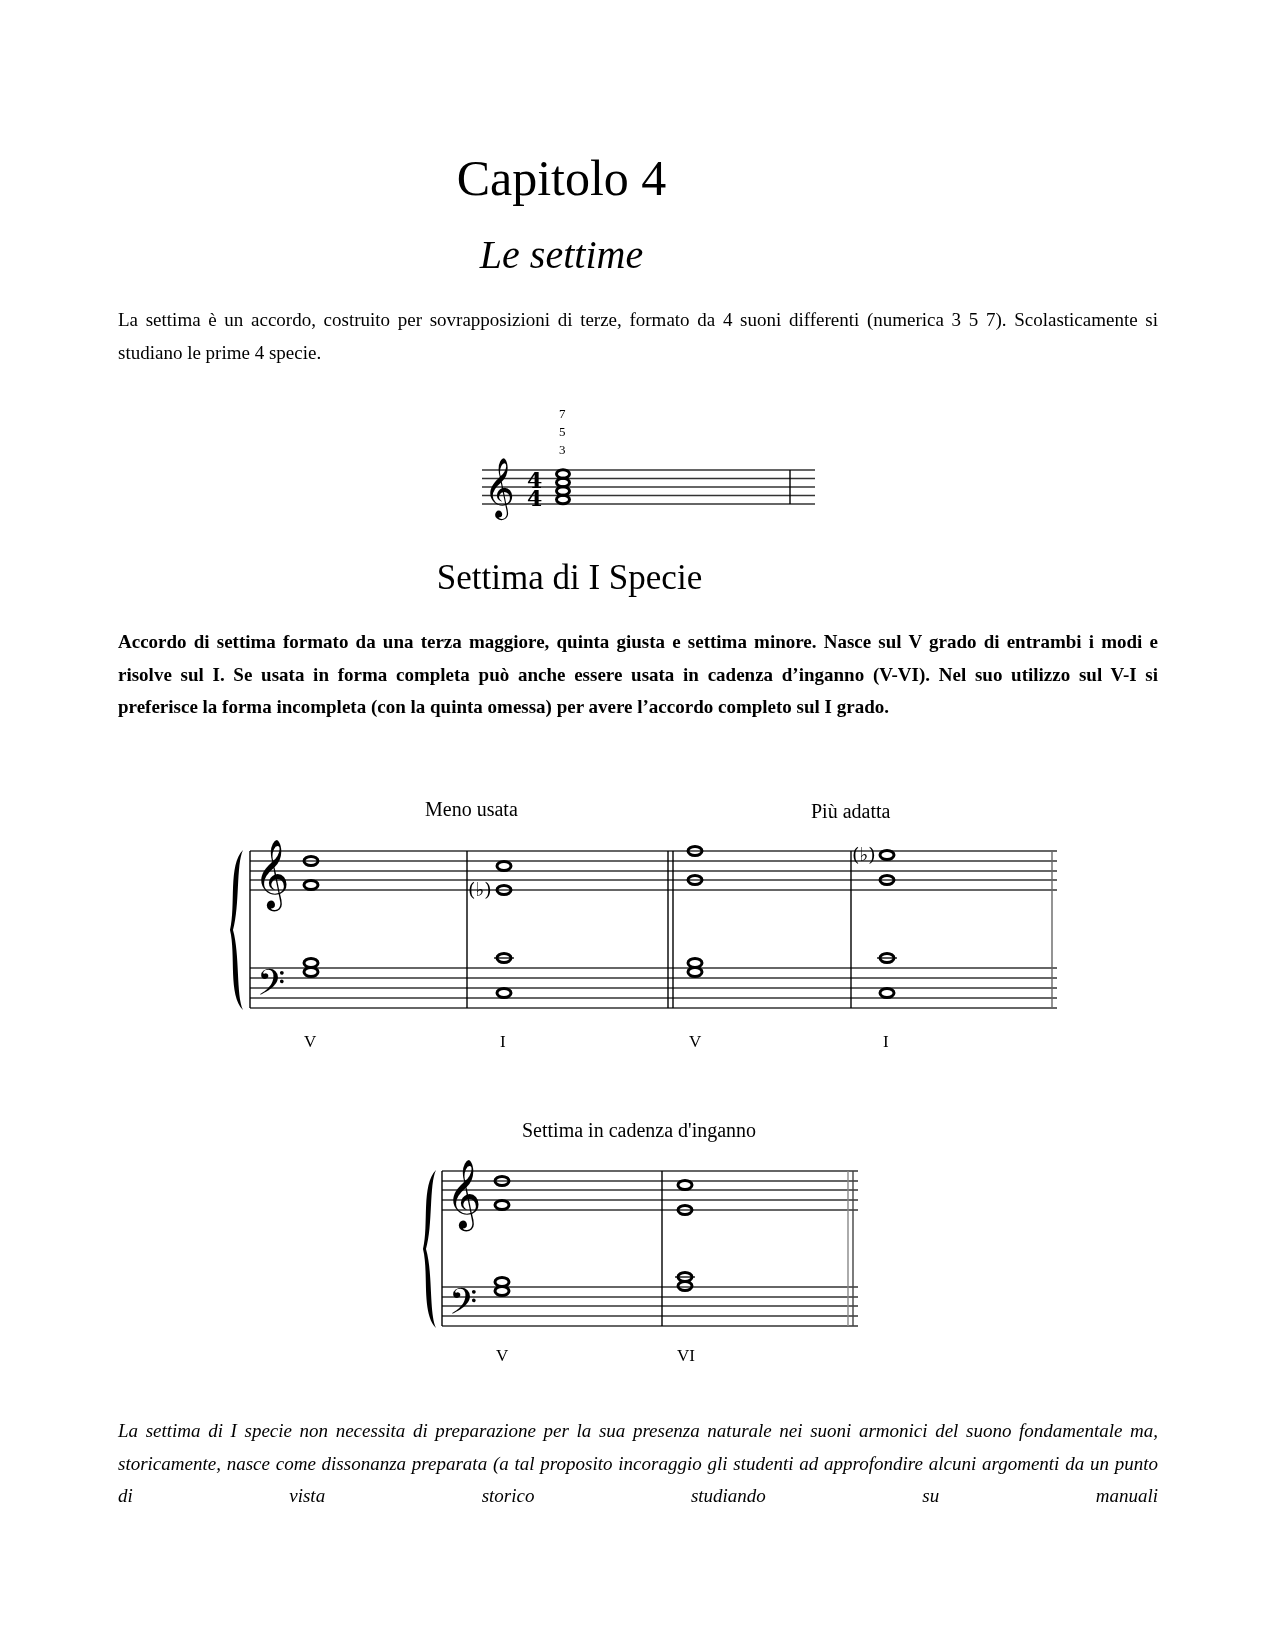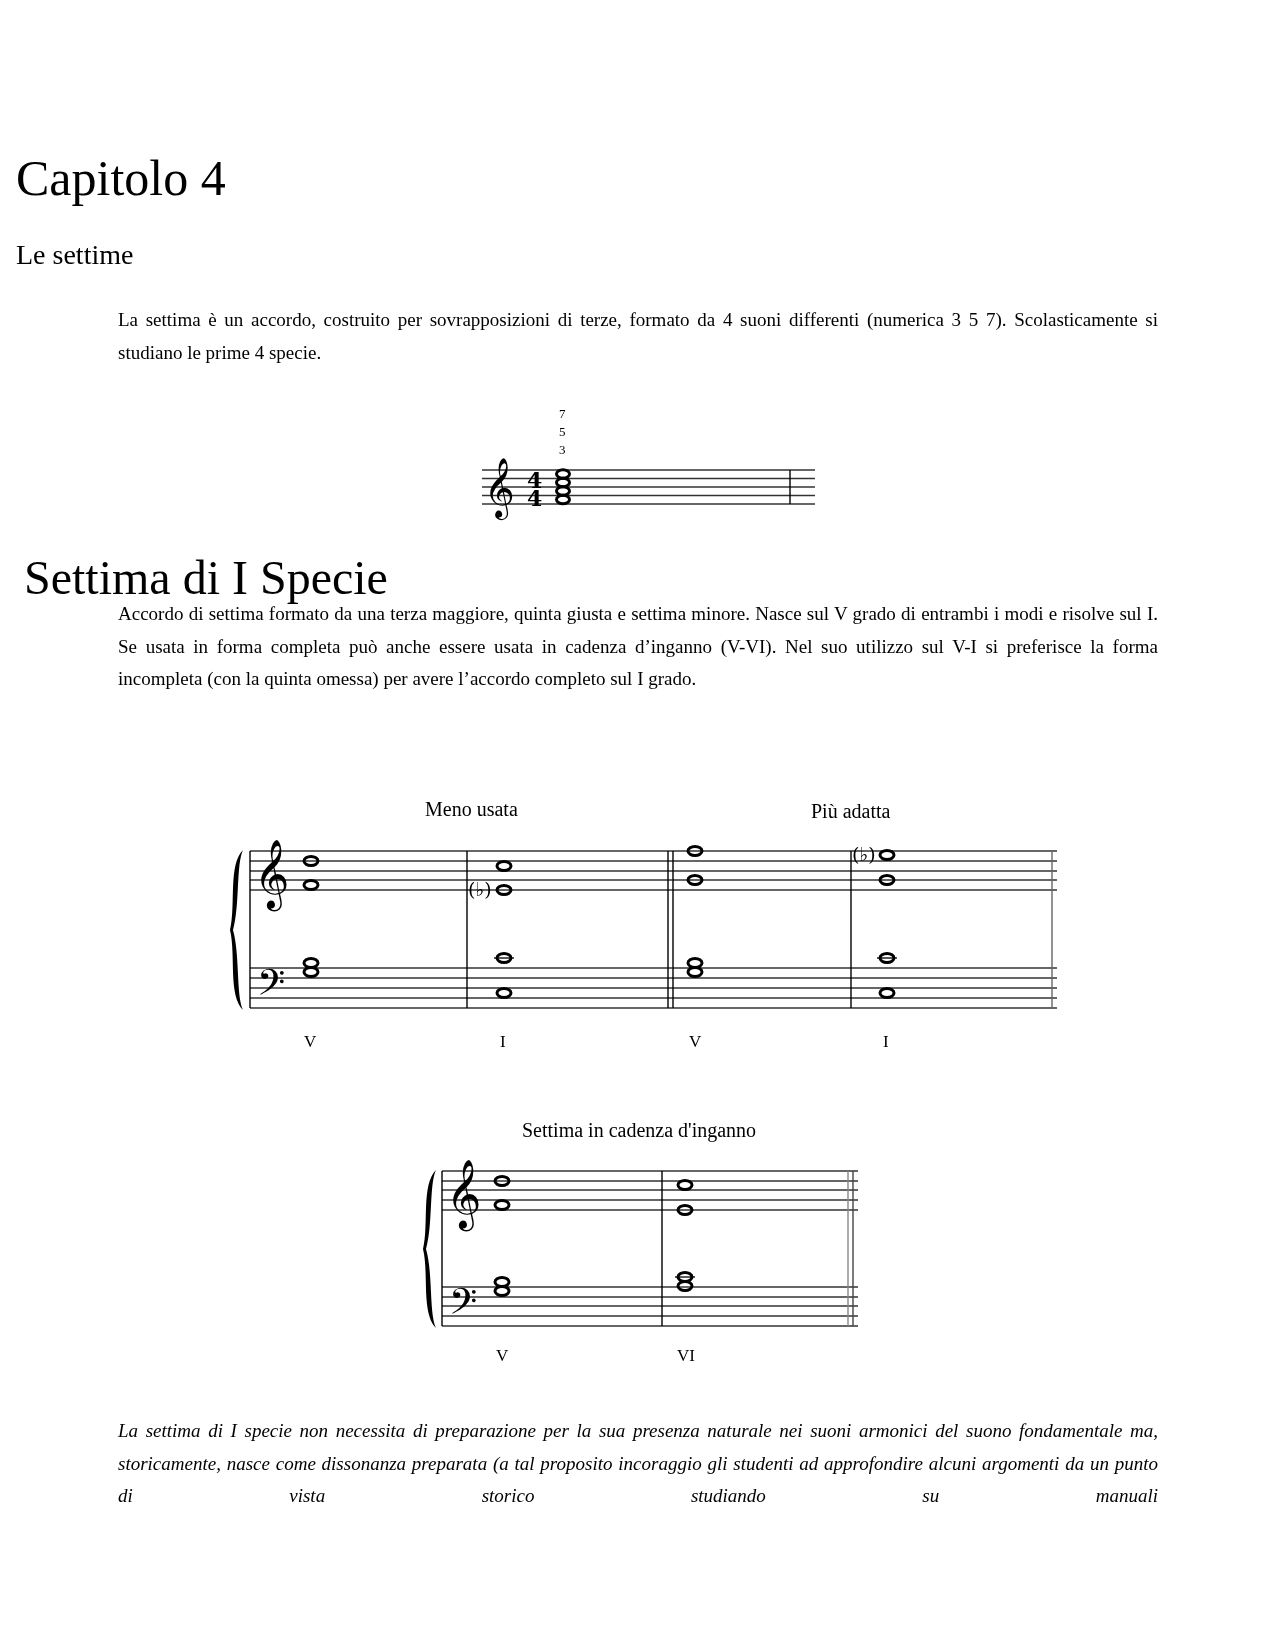--- a/index.html
+++ b/index.html
@@ -1,26 +1,26 @@
 <!DOCTYPE html>
 <html><head>
 <meta charset="utf-8">
 <style>
   html, body { margin: 0; padding: 0; background: #ffffff; }
   body { width: 1275px; height: 1650px; position: relative; overflow: hidden;
          font-family: "Liberation Serif", "DejaVu Serif", serif; color: #000; }
   .abs { position: absolute; }
-  .title { left: 16px; width: 1115px; }
+  .title { left: 4px; width: 1115px; text-align: center; }
   #chapter-title { top: 148px; font-size: 50px; line-height: 60px; }
-  #section-title { top: 233px; font-size: 28px; line-height: 44px; }
-  #species-title { top: 556px; font-size: 48px; line-height: 44px; padding-left: 8px; }
+  #section-title { top: 233px; font-size: 40px; line-height: 44px; font-style: italic; }
+  #species-title { top: 556px; font-size: 35px; line-height: 44px; padding-left: 8px; }
   .para { left: 118px; width: 1040px; font-size: 19px; line-height: 32.5px;
           text-align: justify; text-align-last: left; }
   #para-intro { top: 304px; }
-  #para-species { top: 598px; }
+  #para-species { top: 626px; font-weight: bold; }
   #para-bottom { top: 1415px; font-style: italic; }
   .para-bottom-last { text-align-last: justify; }
   svg.music { position: absolute; left: 0; top: 0; overflow: visible; }
   .mlabel { font-family: "Liberation Serif", "DejaVu Serif", serif; font-size: 20px; fill: #000; }
   .roman { font-family: "Liberation Serif", "DejaVu Serif", serif; font-size: 17px; fill: #000; }
   .figs { font-family: "Liberation Serif", "DejaVu Serif", serif; font-size: 13px; fill: #000; }
   .staffline { stroke: #333; stroke-width: 1.3; }
   .bar { stroke: #000; stroke-width: 1.4; }
   .clef { font-family: "DejaVu Sans", sans-serif; fill: #000; }
 </style>

